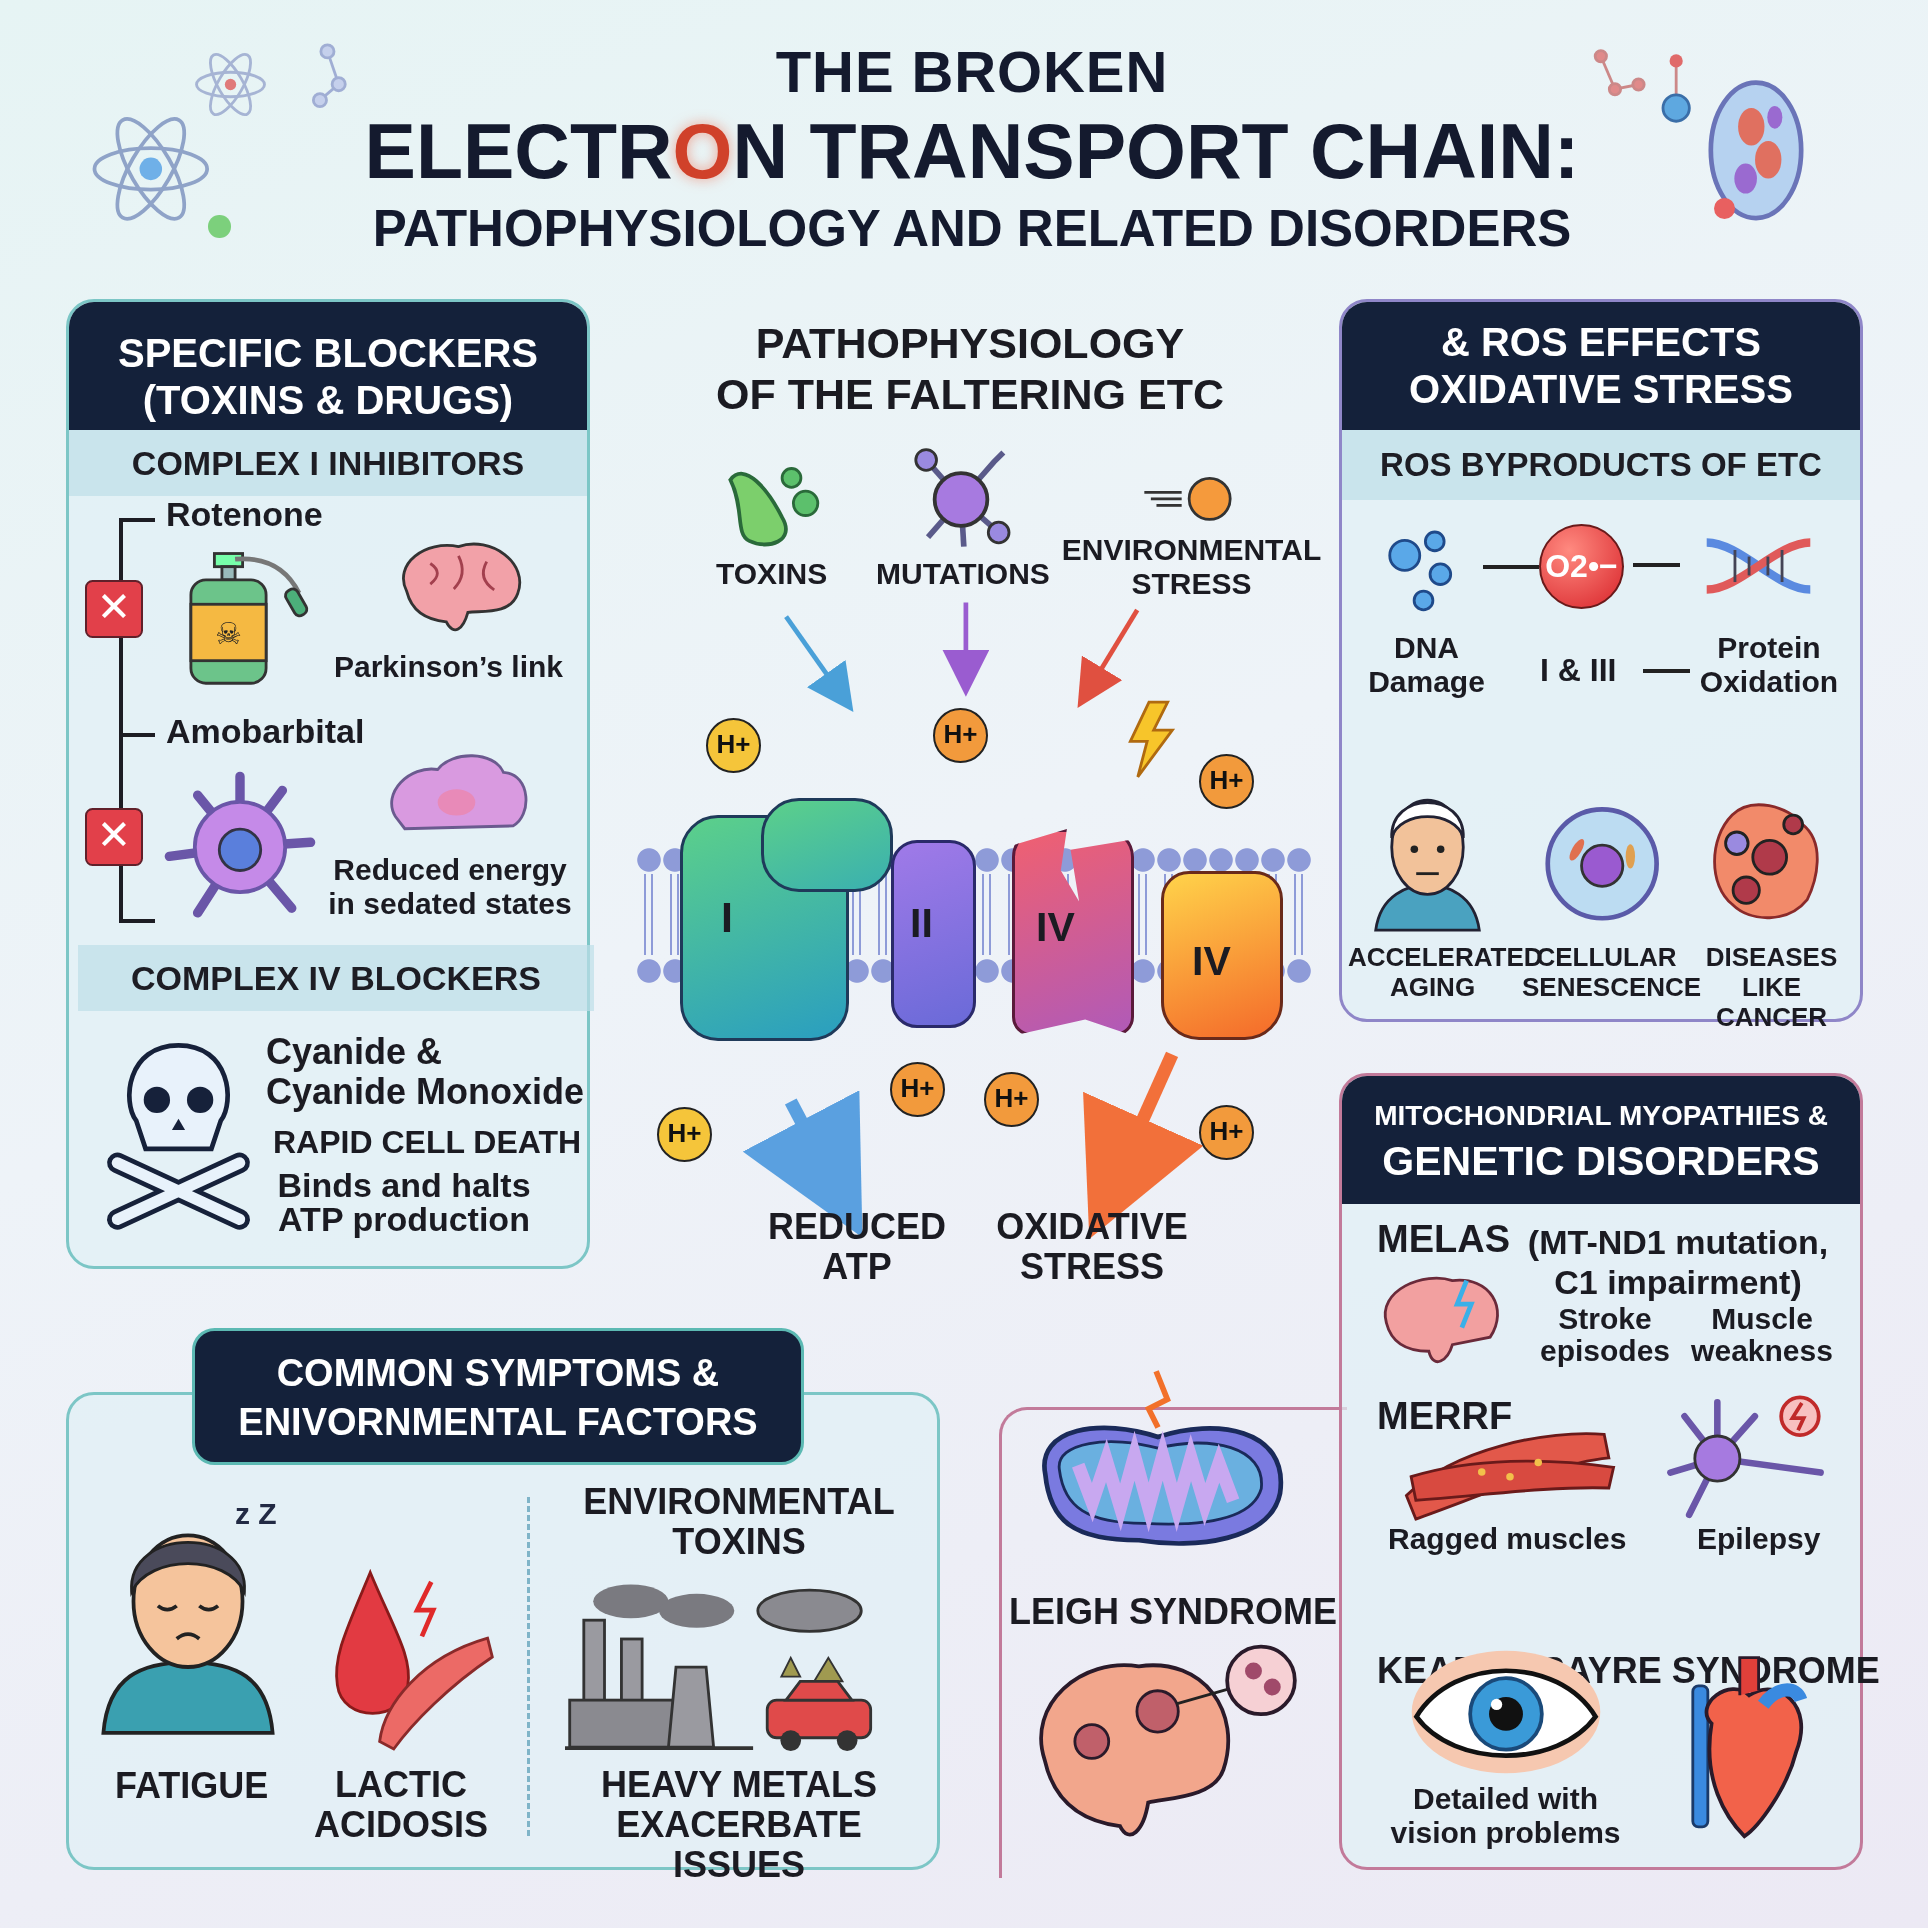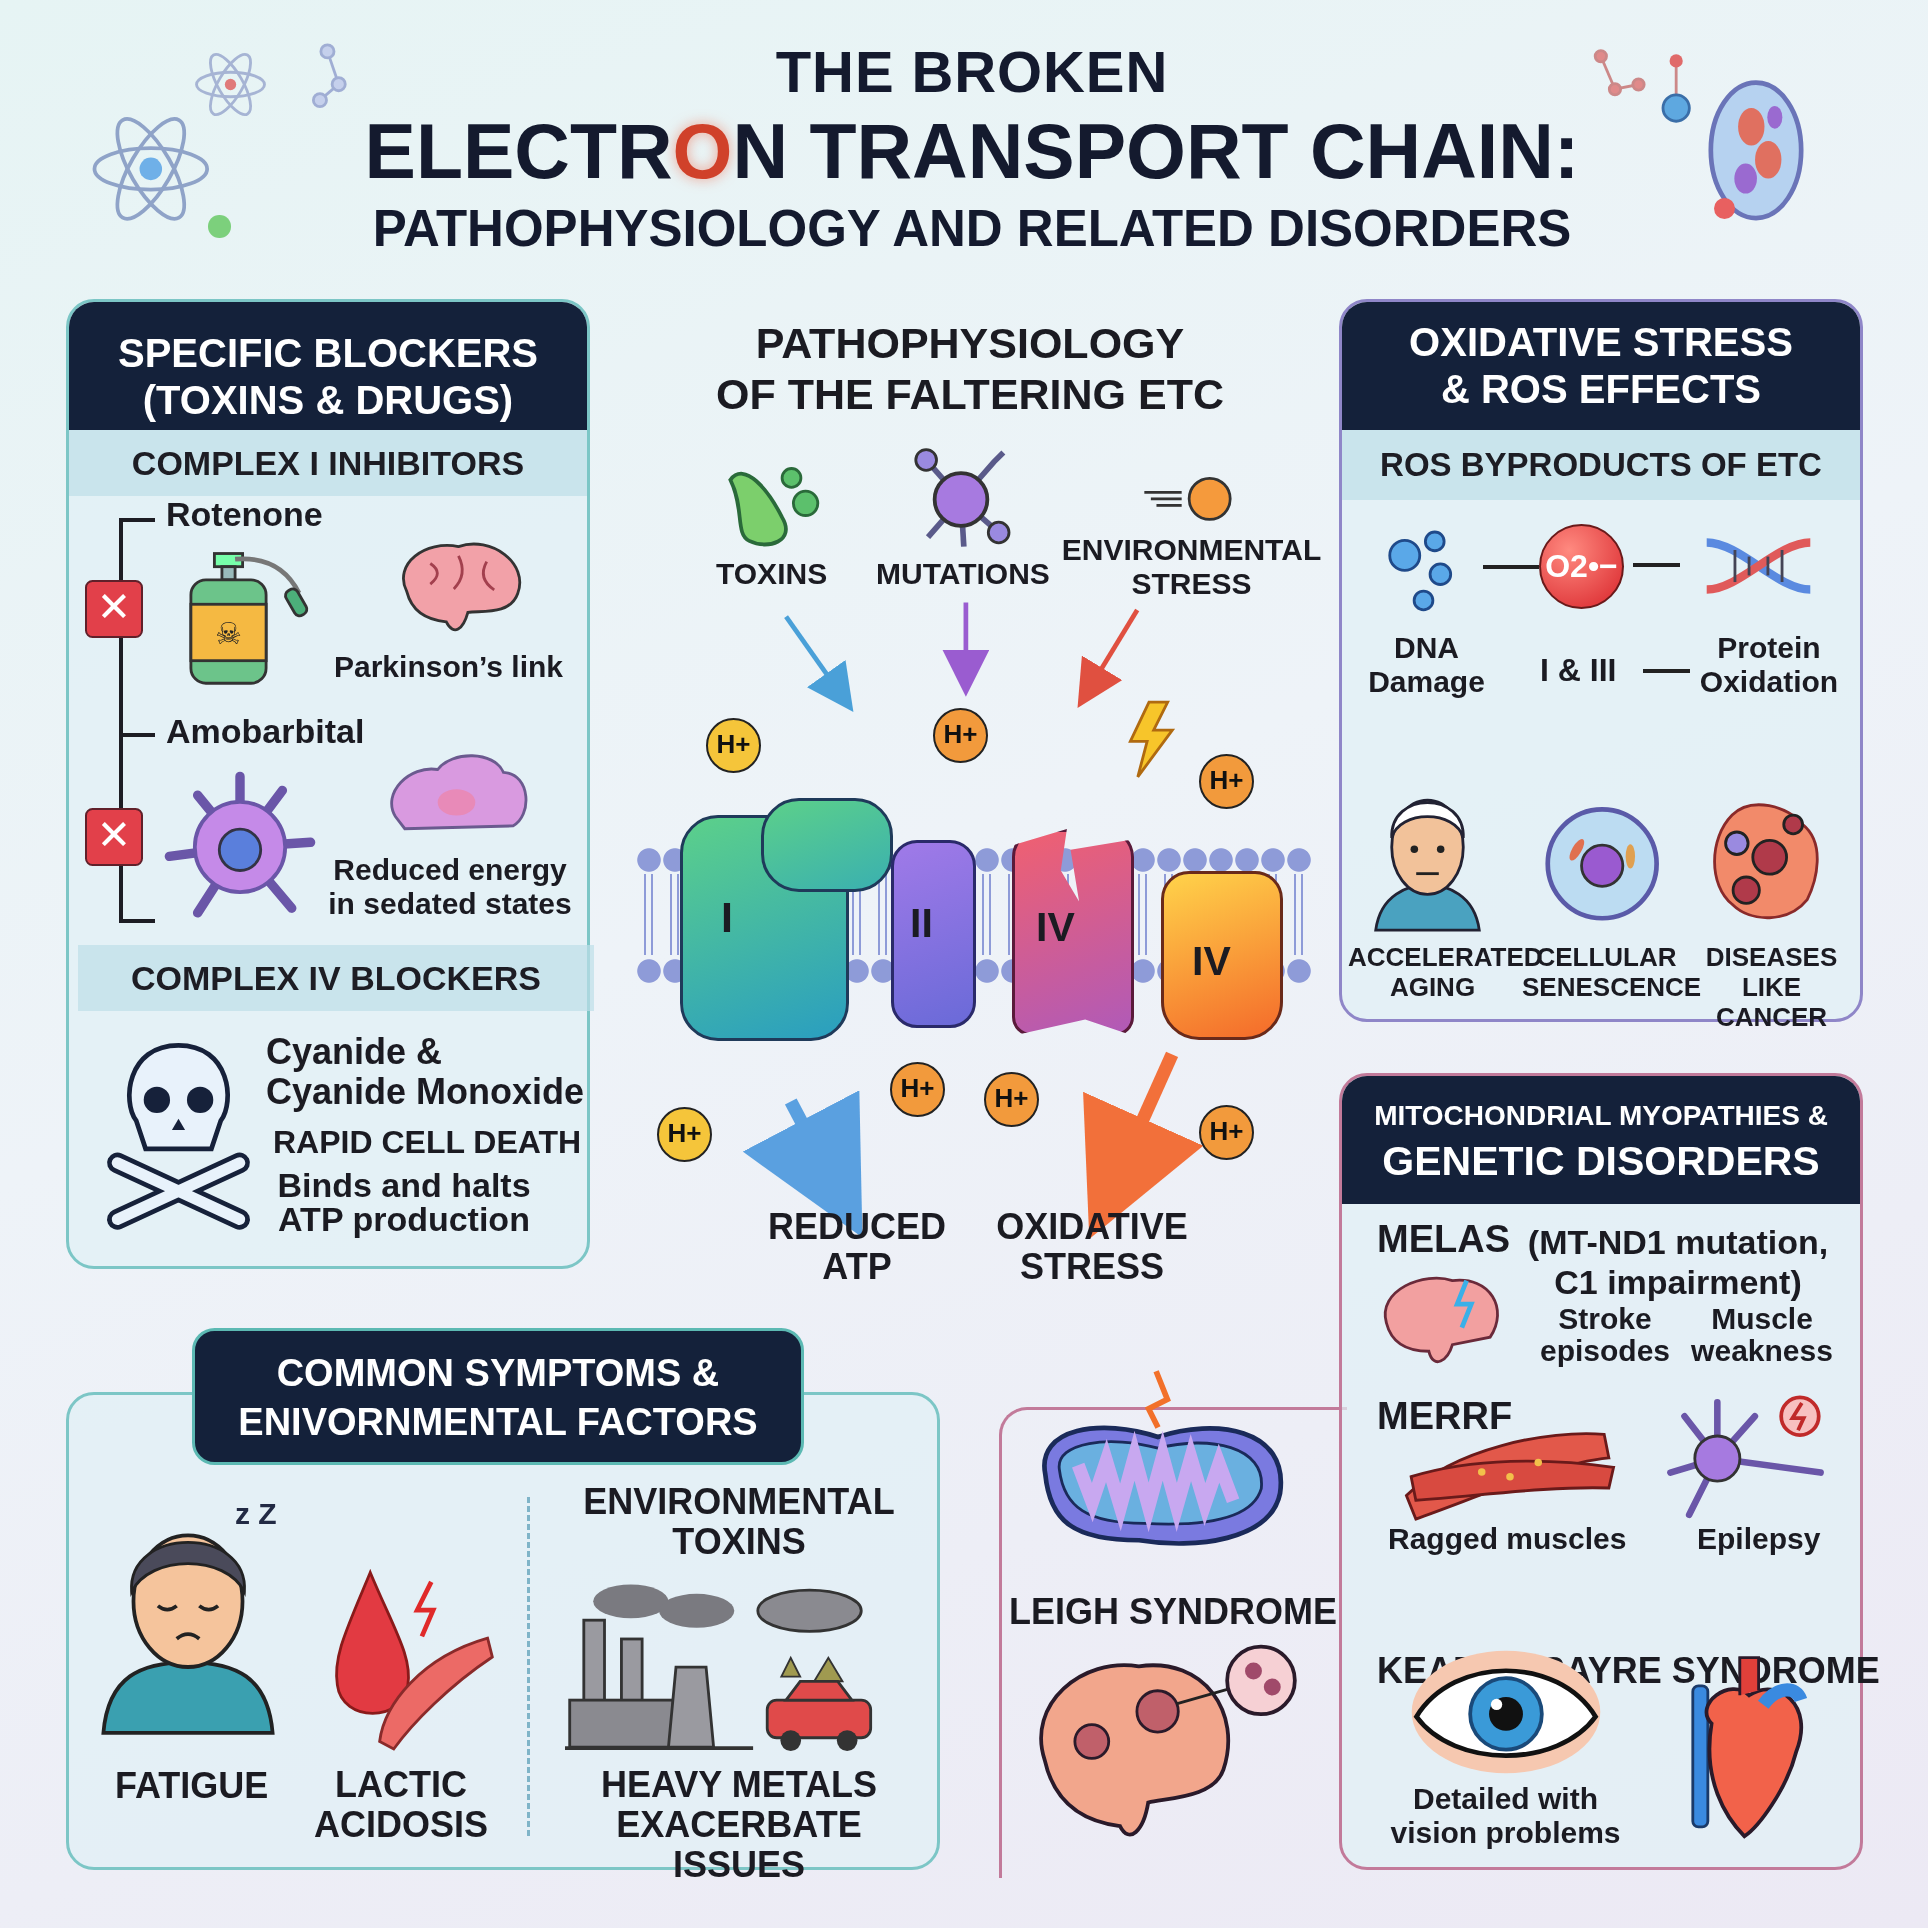--- a/index.html
+++ b/index.html
@@ -263,22 +263,22 @@
   <div>REDUCED</div>
   <div>ATP</div>
 </div>
 <div class="txt ctr" style="left:979px;top:1207px;width:226px;font-size:36px;line-height:40px;">
   <div>OXIDATIVE</div>
   <div>STRESS</div>
 </div>
 
 <div class="panel p-rt">
   <div class="panel-head">
+    <div>&amp; ROS EFFECTS</div>
     <div>OXIDATIVE STRESS</div>
-    <div>&amp; ROS EFFECTS</div>
   </div>
   <div class="sub-head">ROS BYPRODUCTS OF ETC</div>
 </div>
 <svg style="left:1386px;top:527px" width="75" height="85" viewBox="0 0 80 90">
   <g fill="#5aa8e8" stroke="#1f4a8a" stroke-width="3">
       <circle cx="20" cy="30" r="16"></circle>
       <circle cx="52" cy="15" r="10"></circle>
       <circle cx="58" cy="50" r="11"></circle>
       <circle cx="40" cy="78" r="10"></circle>
     </g>

